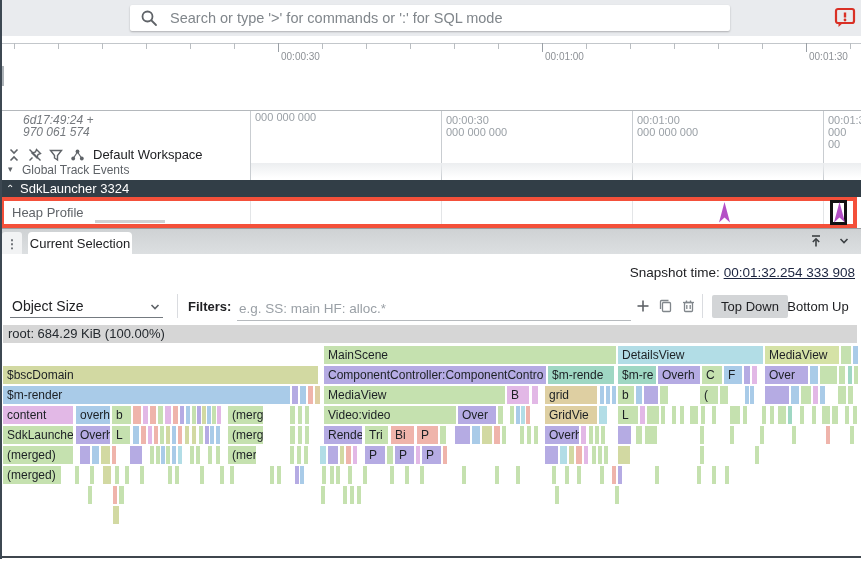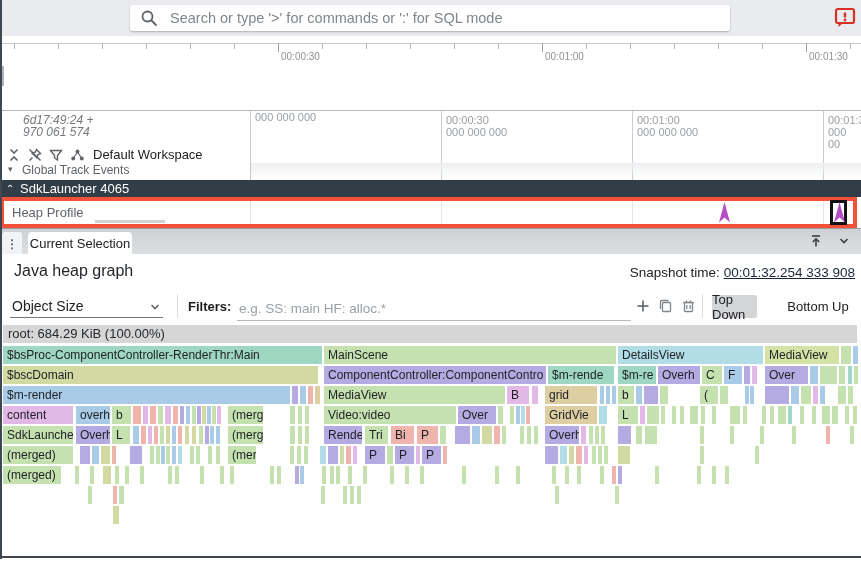--- a/index.html
+++ b/index.html
@@ -197,21 +197,21 @@
     <span class="wslabel">Default Workspace</span>
   </div>
 
   <div class="globalrow">
     <span class="caret">▾</span>
     <span class="lbl">Global Track Events</span>
   </div>
 
   <div class="procrow">
     <span class="caret">⌃</span>
-    <span class="lbl">SdkLauncher 4065</span>
+    <span class="lbl">SdkLauncher 3324</span>
   </div>
 
   <div class="heaprow">
     <span class="lbl">Heap Profile</span>
     <div class="heapunder"></div>
     <div id="heap-lines">
         <div class="colline" style="left: 246px; top: 0px; height: 23px;"></div>
         <div class="colline" style="left: 437px; top: 0px; height: 23px;"></div>
         <div class="colline" style="left: 628px; top: 0px; height: 23px;"></div>
         <div class="colline" style="left: 819px; top: 0px; height: 23px;"></div>
@@ -247,21 +247,20 @@
         </span>
       <span class="tbicon">
         <svg width="14" height="14" viewBox="0 0 14 14" fill="none" stroke="#3c4043" stroke-width="1.6">
           <path d="M3.5 5 L7 8.5 L10.5 5"></path>
         </svg>
         </span>
     </div>
   </div>
 
   <div class="details">
-    <div class="dtitle">Java heap graph</div>
     <div class="snapshot">
       <span>Snapshot time:</span>
       <span class="val">00:01:32.254 333 908</span>
     </div>
 
     <div class="modesel">
       <span class="txt">Object Size</span>
       <svg width="12" height="12" viewBox="0 0 12 12" fill="none" stroke="#5f6368" stroke-width="1.6">
         <path d="M2.5 4 L6 7.5 L9.5 4"></path>
       </svg>
@@ -286,33 +285,32 @@
       <svg width="15" height="15" viewBox="0 0 15 15" fill="none" stroke="#80868b" stroke-width="1.3">
         <rect x="3.5" y="4.5" width="8" height="9" rx="1"></rect>
         <line x1="2" y1="4.5" x2="13" y2="4.5"></line>
           <line x1="5.5" y1="4.5" x2="5.5" y2="2.5"></line>
         <line x1="9.5" y1="4.5" x2="9.5" y2="2.5"></line>
           <line x1="5.8" y1="7" x2="5.8" y2="11"></line>
         <line x1="9.2" y1="7" x2="9.2" y2="11"></line>
       </svg>
       </span>
     <div class="vdiv" style="left:702px;"></div>
-    <div class="chip on" style="left:712px;width:45px;">
+    <div class="chip on" style="left:712px;width:76px;">
       <span>Top Down</span>
     </div>
     <div class="chip" style="left:778px;width:80px;">
       <span>Bottom Up</span>
     </div>
 
     <div class="rootrow">
       <span>root: 684.29 KiB (100.00%)</span>
     </div>
     <div id="flamerows">
         <div class="flame-row">
-          <div class="seg" style="left: 3px; width: 319px; background: rgb(159, 215, 195);">$bsProc-ComponentController-RenderThr:Main</div>
           <div class="seg" style="left: 618px; width: 145px; background: rgb(178, 221, 230);">DetailsView</div>
           <div class="seg" style="left: 324px; width: 292px; background: rgb(197, 225, 175);">MainScene</div>
           <div class="seg" style="left: 765px; width: 74px; background: rgb(213, 226, 166);">MediaView</div>
           <div class="seg" style="left: 841px; width: 10px; background: rgb(197, 225, 175);"></div>
           <div class="seg" style="left: 853px; width: 5px; background: rgb(169, 203, 232);"></div>
         </div>
         <div class="flame-row">
           <div class="seg" style="left: 3px; width: 315px; background: rgb(210, 217, 162);">$bscDomain</div>
           <div class="seg" style="left: 324px; width: 222px; background: rgb(181, 171, 227);">ComponentController:ComponentContro</div>
           <div class="seg" style="left: 548px; width: 66px; background: rgb(159, 215, 195);">$m-rende</div>

